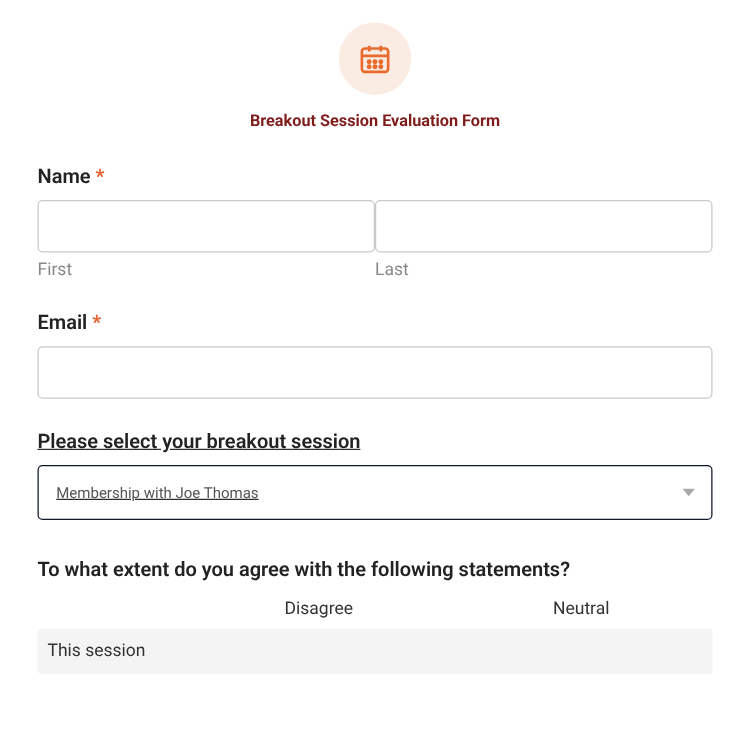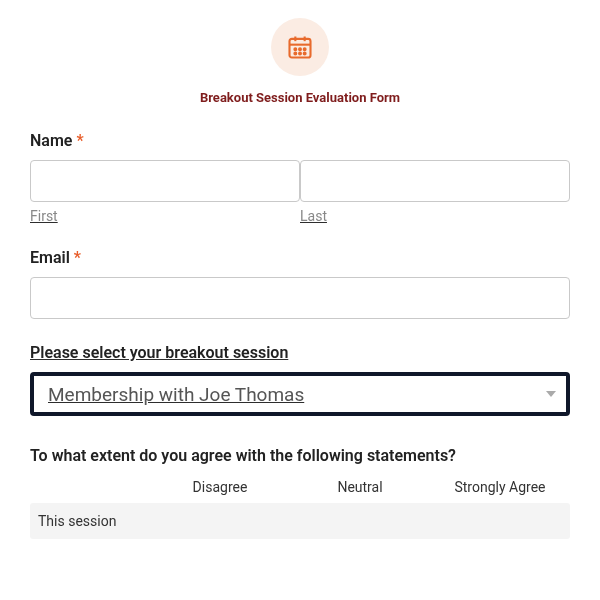--- a/index.html
+++ b/index.html
@@ -27,21 +27,21 @@
     color: #7f1d1d;
     margin-bottom: 26px;
   }
   .label {
     font-size: 16px;
     font-weight: 600;
     color: #222;
     margin-bottom: 10px;
   }
   .req { color: #e85d2a; }
-  .row { display: flex; margin-bottom: 22px; text-decoration: underline; }
+  .row { display: flex; margin-bottom: 22px; }
   .col { flex: 1; }
   input[type="text"] {
     width: 100%;
     height: 42px;
     border: 1px solid #c9c9c9;
     border-radius: 4px;
     padding: 0 10px;
     font-size: 15px;
     background: #fff;
   }
@@ -51,24 +51,24 @@
     margin-top: 6px;
   }
   .field-block { margin-bottom: 24px; }
   .select-wrap {
     position: relative;
     margin-bottom: 30px;
   }
   .select {
     width: 100%;
     height: 44px;
-    border: 4px solid #0f172a;
+    border: 1px solid #0f172a;
     border-radius: 4px;
     padding: 0 14px;
-    font-size: 19px;
+    font-size: 12px;
     color: #555;
     background: #fff;
     display: flex; align-items: center;
     cursor: pointer;
   }
   .select-caret {
     position: absolute;
     right: 14px; top: 50%;
     transform: translateY(-50%);
     width: 0; height: 0;
@@ -156,18 +156,17 @@
     <div class="select-caret"></div>
   </div>
 </div>
 
 <div class="label" style="margin-bottom:8px;">To what extent do you agree with the following statements?</div>
 
 <div class="matrix-header">
   <div class="spacer"></div>
   <div class="mh">Disagree</div>
   <div class="mh">Neutral</div>
-  <div class="mh">Strongly Agree</div>
 </div>
 
 <div class="matrix-row">
   <div class="rlabel">This session</div>
 </div>
 
 </body></html>

